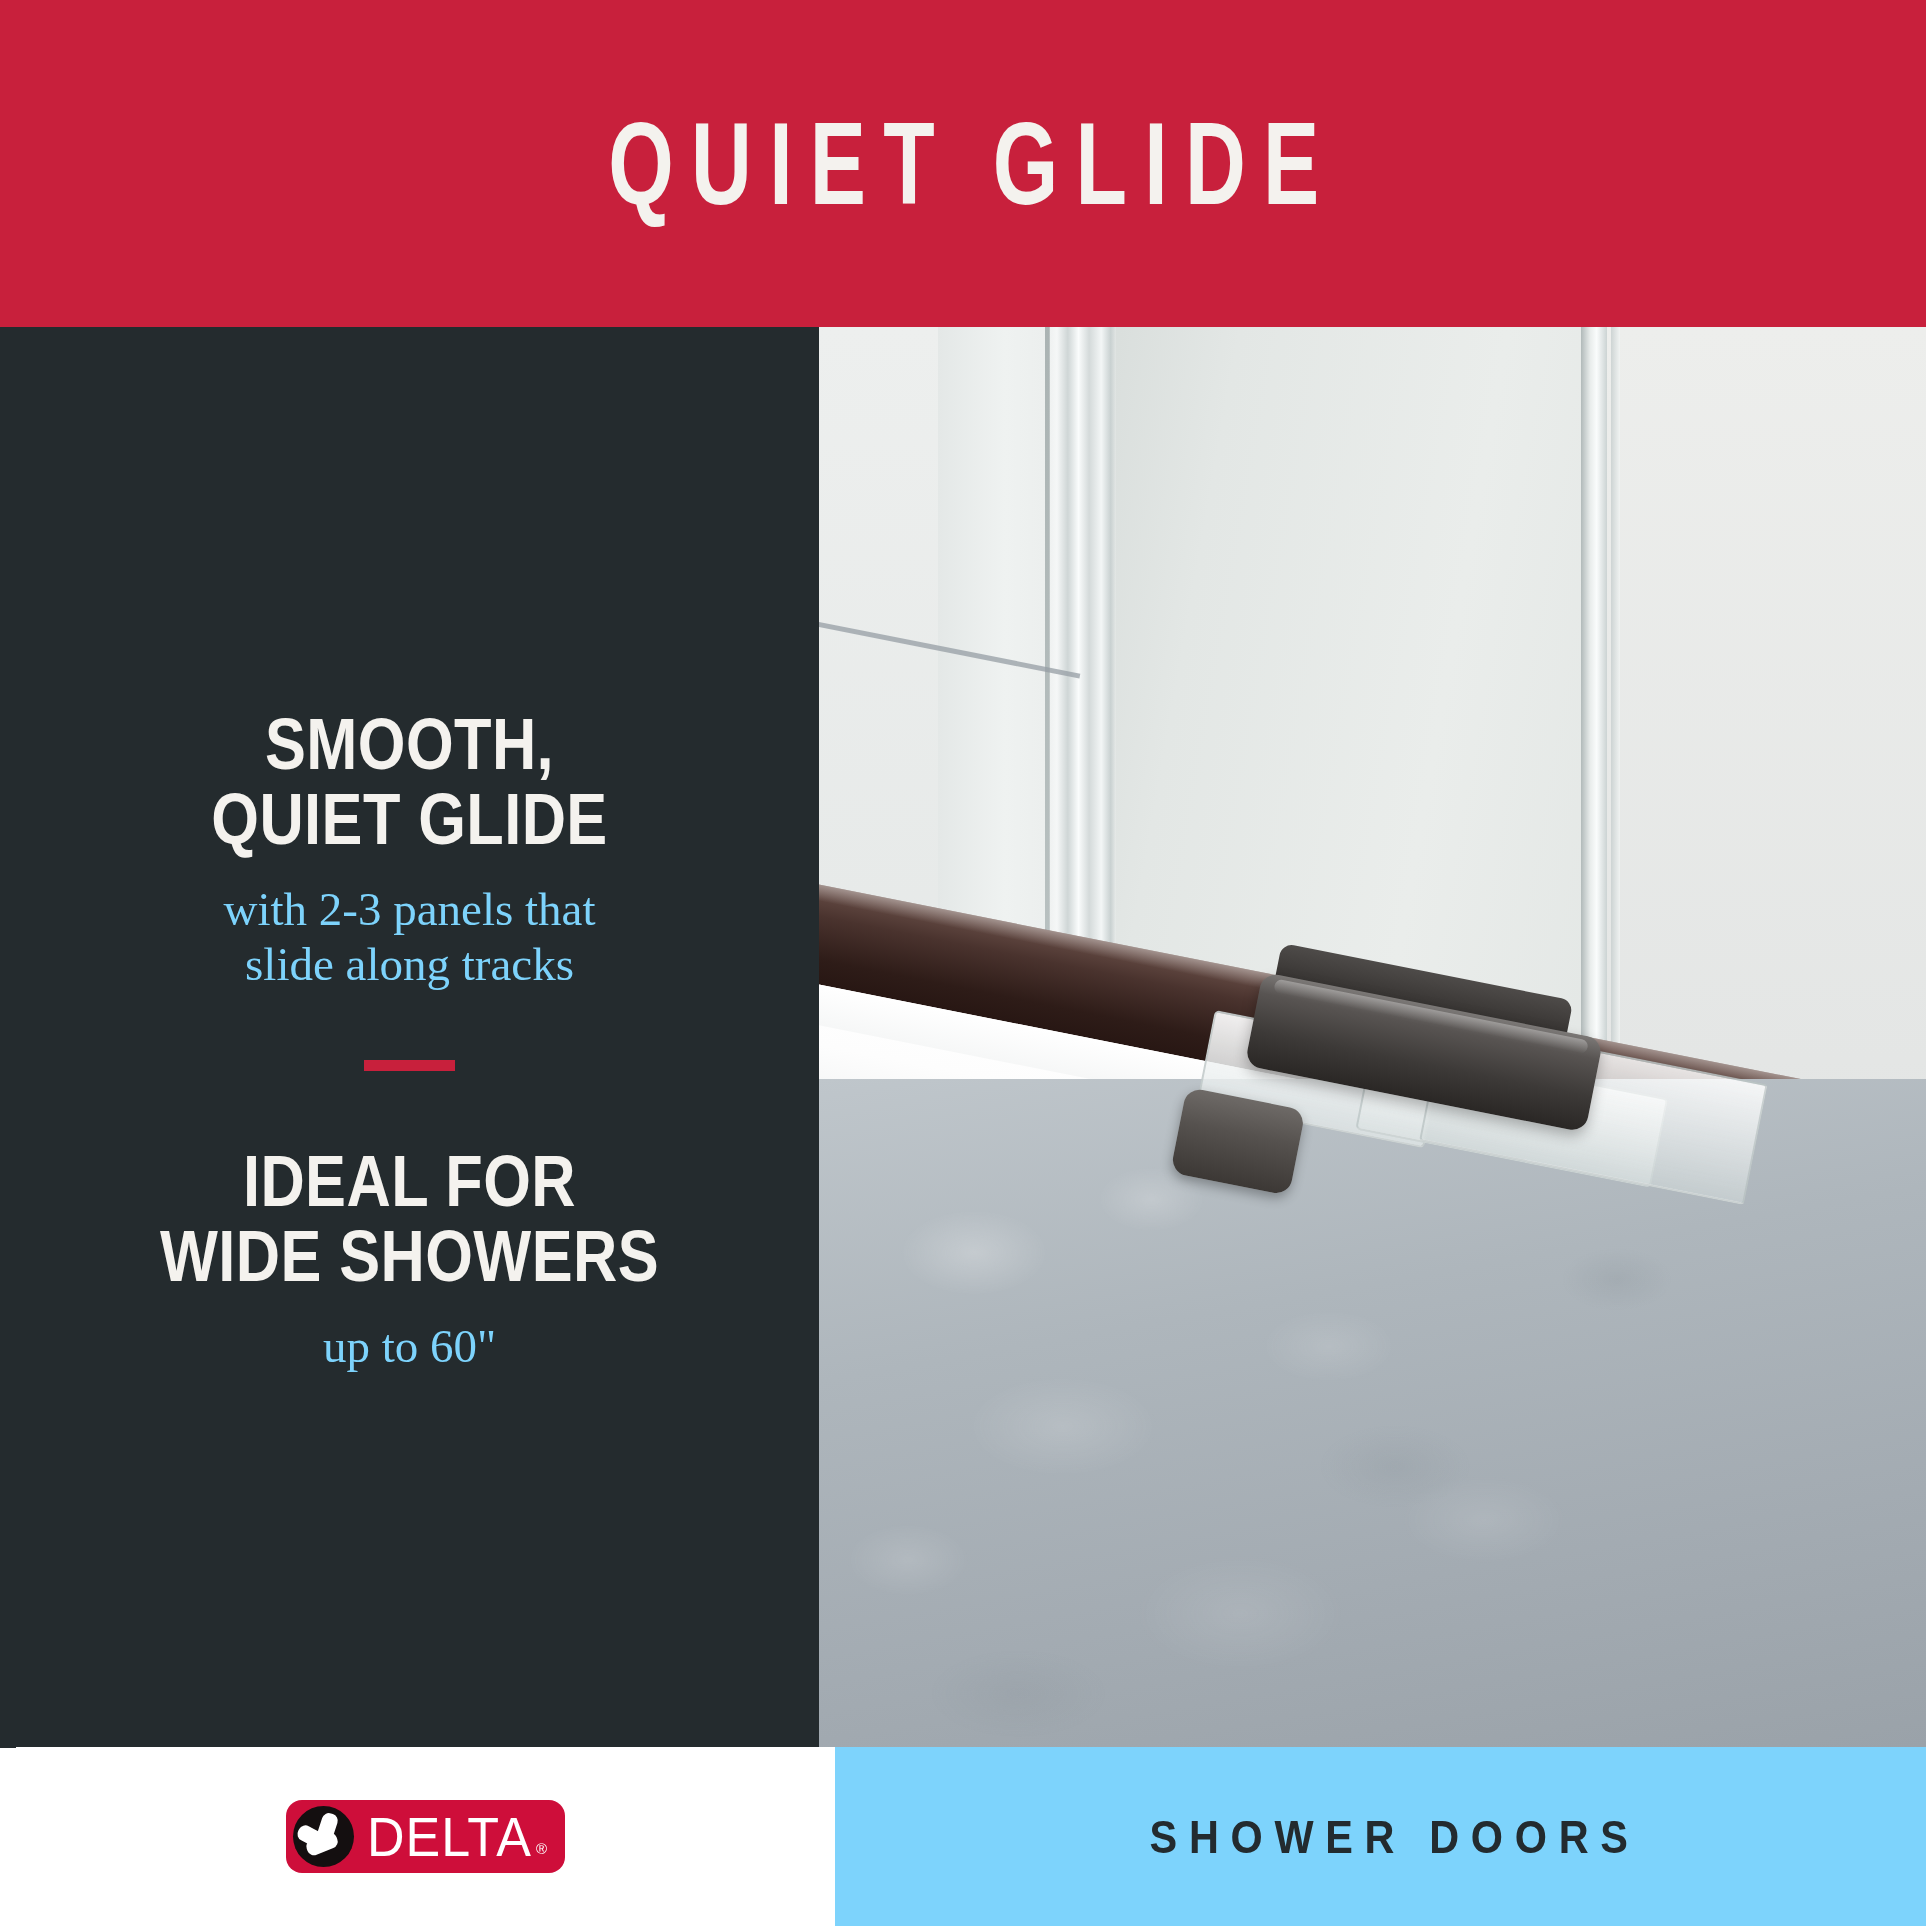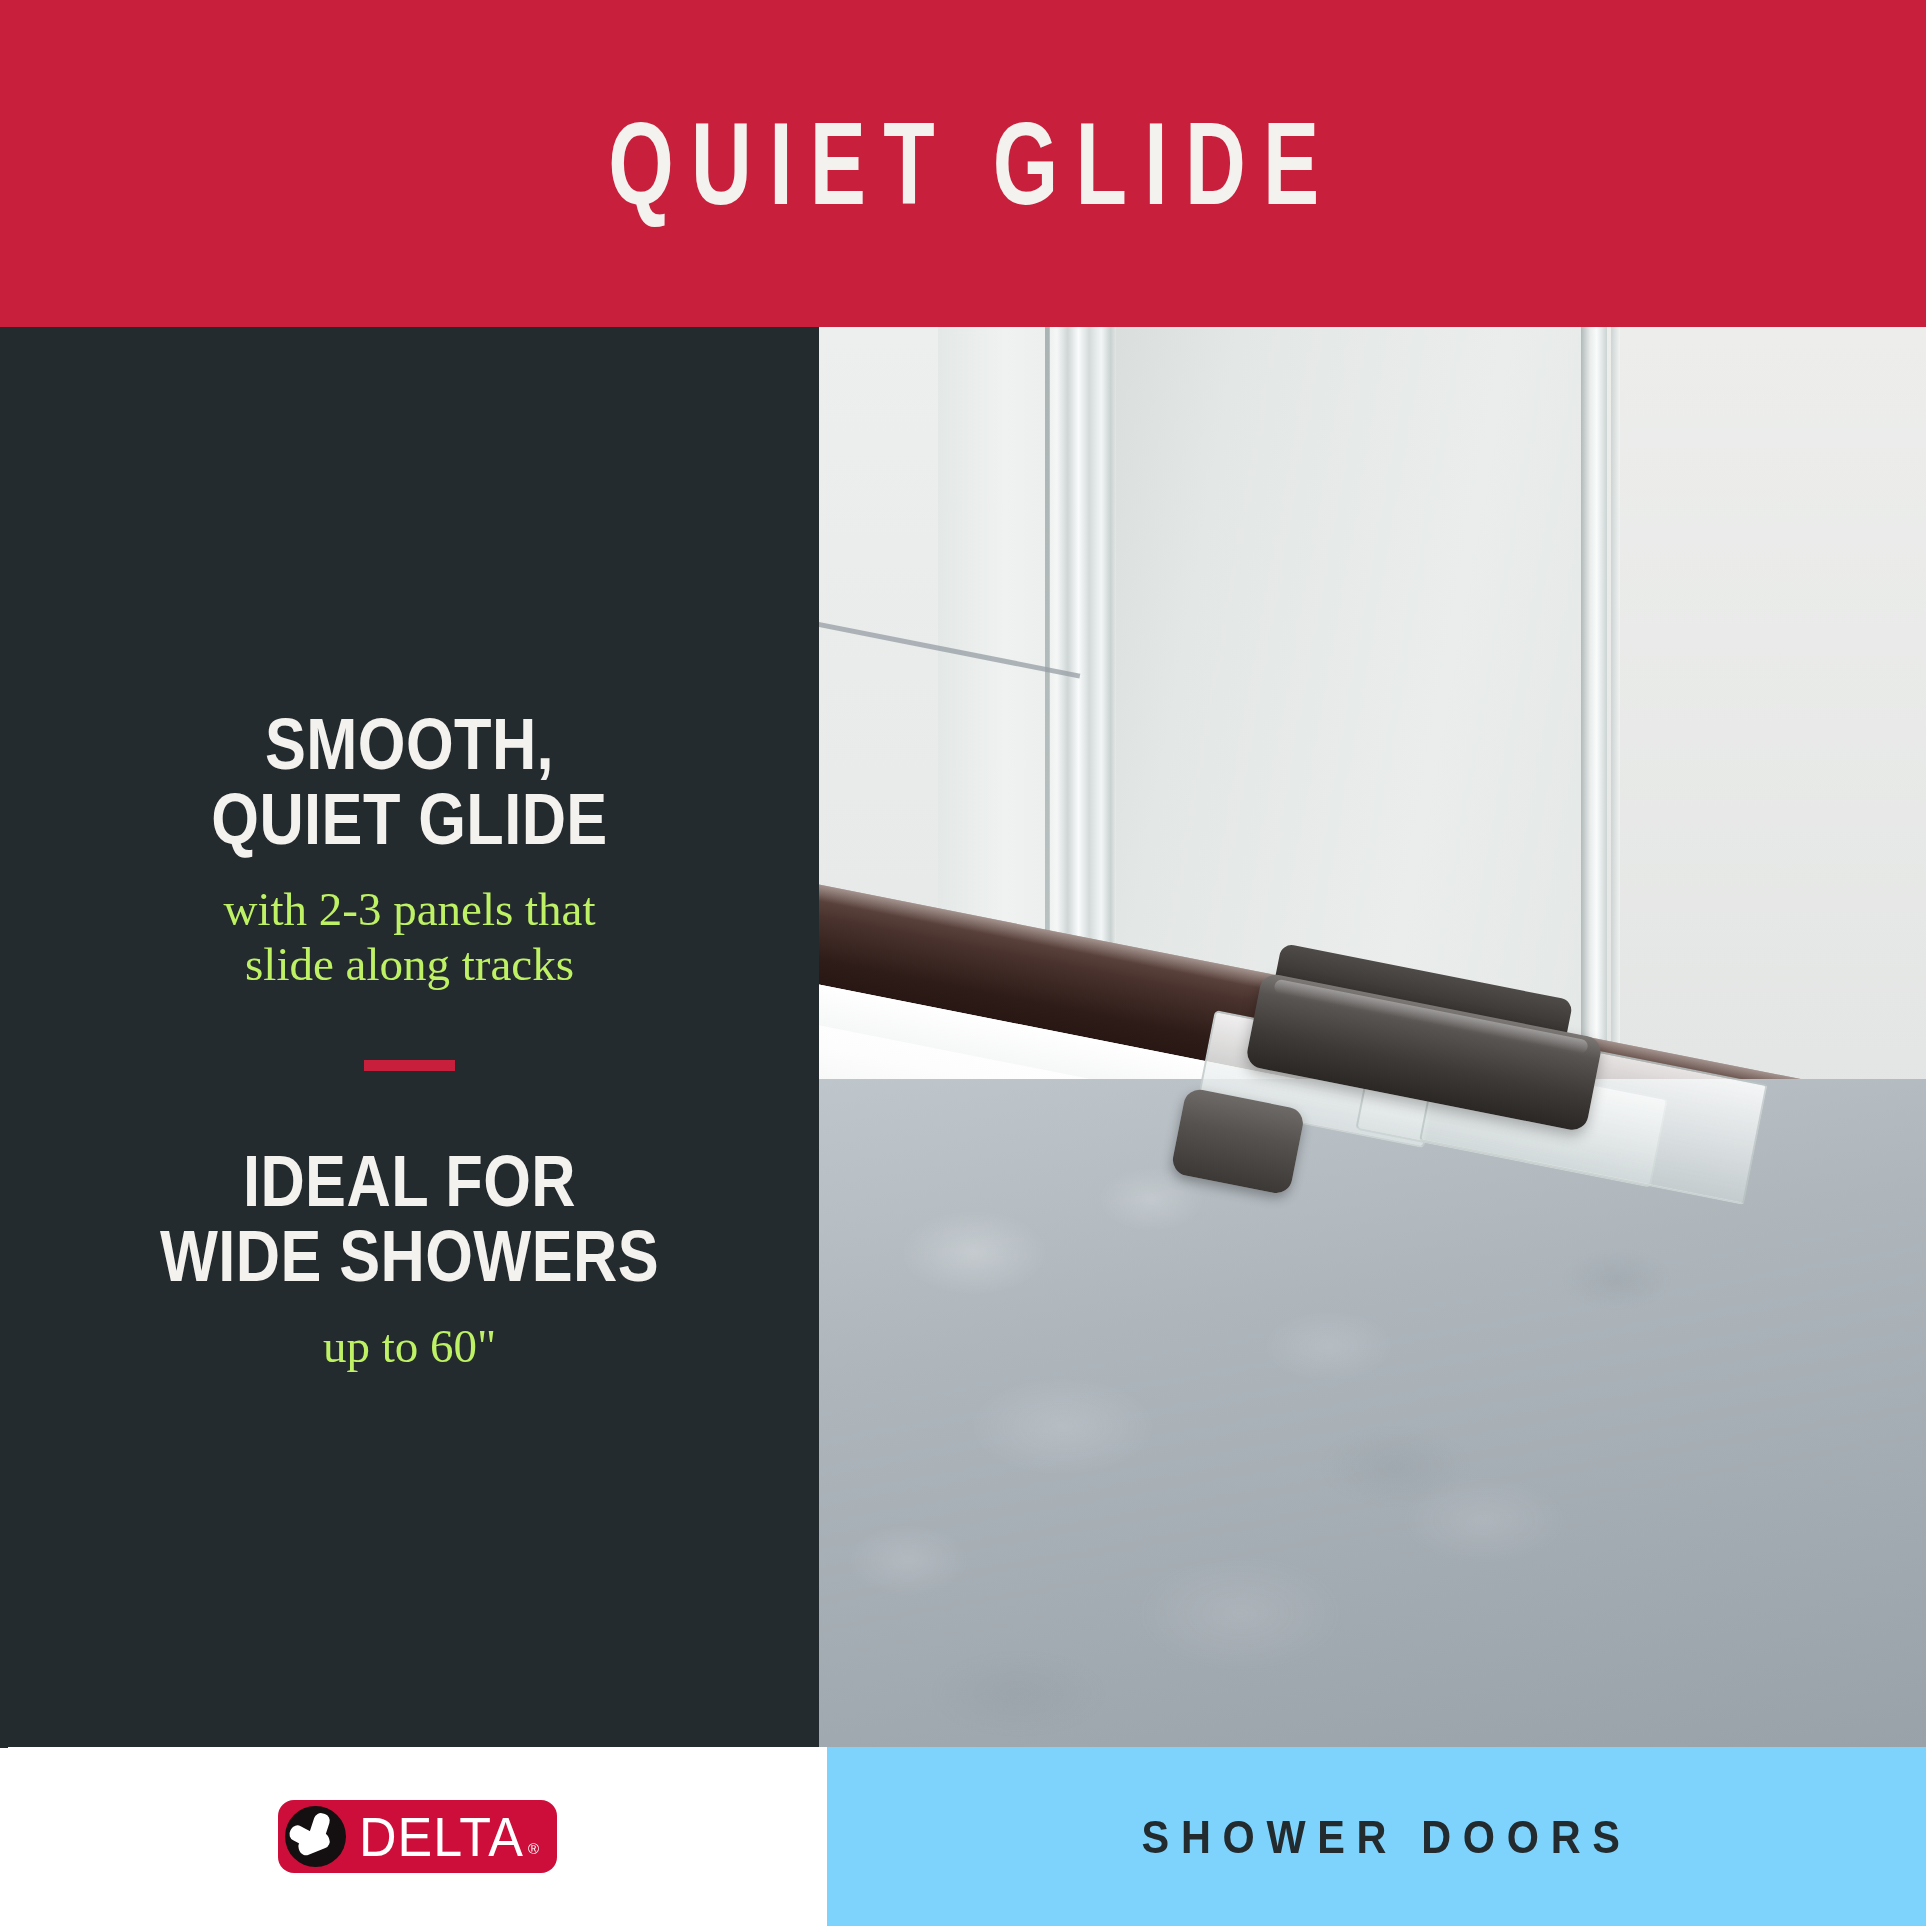--- a/index.html
+++ b/index.html
@@ -22,21 +22,21 @@
   .panel{position:absolute;left:0;top:0;width:819px;height:1421px;
          background:#242B2E;overflow:hidden;text-decoration:underline;}
   .panel-inner{position:absolute;left:0;top:0;width:819px;height:1421px;
                display:flex;flex-direction:column;align-items:center;
                justify-content:center;padding-top:6px;box-sizing:border-box;}
 
   .block{width:100%;text-align:center;}
   .headline{color:#F4F2EE;font-weight:700;font-size:73px;line-height:1.02;
             letter-spacing:0.5px;white-space:pre-line;
             transform:scaleX(.84);transform-origin:center center;}
-  .sub{color:#bef264;font-family:"Liberation Serif",serif;font-size:47px;
+  .sub{color:#7dd3fc;font-family:"Liberation Serif",serif;font-size:47px;
        line-height:1.16;margin-top:26px;white-space:pre-line;font-weight:400;}
 
   .divider{width:91px;height:11px;background:#C8203C;margin:69px auto 73px auto;}
 
   
   .photo{position:absolute;left:819px;top:0;width:1108px;height:1421px;
          overflow:hidden;background:#E9EBEA;}
   .ph-wall{position:absolute;inset:0;
     background:
       linear-gradient(180deg,#EDEFEE 0%,#E6E9E8 48%,#DFE3E2 100%);}
@@ -129,21 +129,21 @@
     border-radius:16px;transform:rotate(11.2deg);transform-origin:left top;
     box-shadow:0 5px 12px rgba(0,0,0,.3);}
 
   
   .grail{position:absolute;left:624px;top:693px;width:327px;height:119px;
     background:linear-gradient(180deg,rgba(255,255,255,.85),rgba(210,218,218,.6));
     border:2px solid rgba(176,186,186,.6);border-radius:4px;
     transform:rotate(11.2deg);transform-origin:left top;}
 
   
-  .footer{position:absolute;left:8px;top:1747px;width:1764px;height:179px;padding-left:47px;}
+  .footer{position:absolute;left:16px;top:1747px;width:1764px;height:179px;padding-left:47px;}
   .footer-l{position:absolute;left:0;top:0;width:819px;height:179px;background:#FFFFFF;
             display:flex;align-items:center;justify-content:center;}
   .footer-r{position:absolute;left:819px;top:0;width:1108px;height:179px;background:#7dd3fc;
             display:flex;align-items:center;justify-content:center;}
   .footer-label{color:#232B2F;font-size:46px;font-weight:700;letter-spacing:13px;
                 text-indent:13px;transform:scaleX(.9);}
 
   
   .logo{position:relative;width:279px;height:73px;background:#CE0E3A;
         border-radius:16px;display:flex;align-items:center;}

